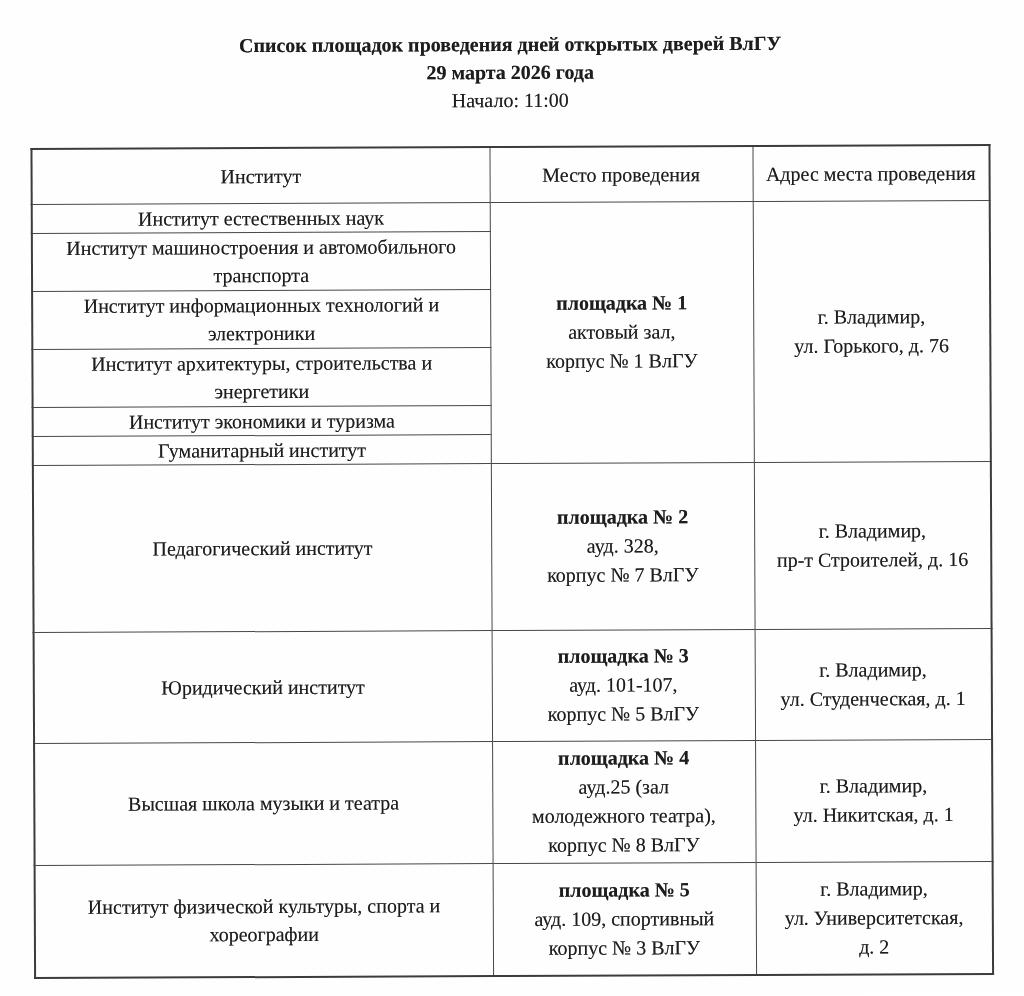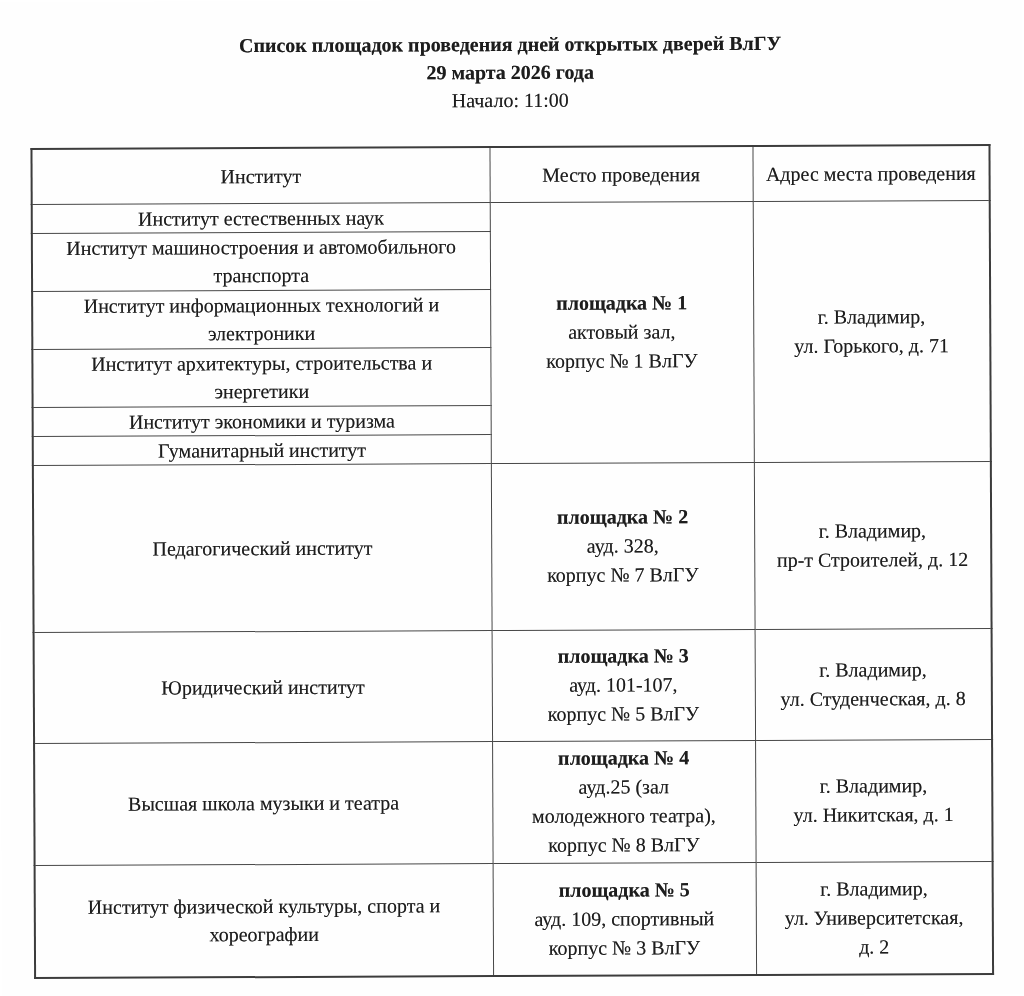--- a/index.html
+++ b/index.html
@@ -92,21 +92,21 @@
 
       <tr class="h28">
         <td class="inst">Институт естественных наук</td>
         <td class="venue" rowspan="6">
           <div class="venue-number">площадка № 1</div>
           <div>актовый зал,</div>
           <div>корпус № 1 ВлГУ</div>
         </td>
         <td class="addr" rowspan="6">
           <div>г. Владимир,</div>
-          <div>ул. Горького, д. 71</div>
+          <div>ул. Горького, д. 76</div>
         </td>
       </tr>
       <tr class="h58">
         <td class="inst">Институт машиностроения и автомобильного транспорта</td>
       </tr>
       <tr class="h58">
         <td class="inst">Институт информационных технологий и электроники</td>
       </tr>
       <tr class="h58">
         <td class="inst">Институт архитектуры, строительства и энергетики</td>
@@ -120,34 +120,34 @@
 
       <tr class="h167">
         <td class="inst">Педагогический институт</td>
         <td class="venue">
           <div class="venue-number">площадка № 2</div>
           <div>ауд. 328,</div>
           <div>корпус № 7 ВлГУ</div>
         </td>
         <td class="addr">
           <div>г. Владимир,</div>
-          <div>пр-т Строителей, д. 12</div>
+          <div>пр-т Строителей, д. 16</div>
         </td>
       </tr>
 
       <tr class="h111">
         <td class="inst">Юридический институт</td>
         <td class="venue">
           <div class="venue-number">площадка № 3</div>
           <div>ауд. 101-107,</div>
           <div>корпус № 5 ВлГУ</div>
         </td>
         <td class="addr">
           <div>г. Владимир,</div>
-          <div>ул. Студенческая, д. 8</div>
+          <div>ул. Студенческая, д. 1</div>
         </td>
       </tr>
 
       <tr class="h122">
         <td class="inst">Высшая школа музыки и театра</td>
         <td class="venue">
           <div class="venue-number">площадка № 4</div>
           <div>ауд.25 (зал</div>
           <div>молодежного театра),</div>
           <div>корпус № 8 ВлГУ</div>

